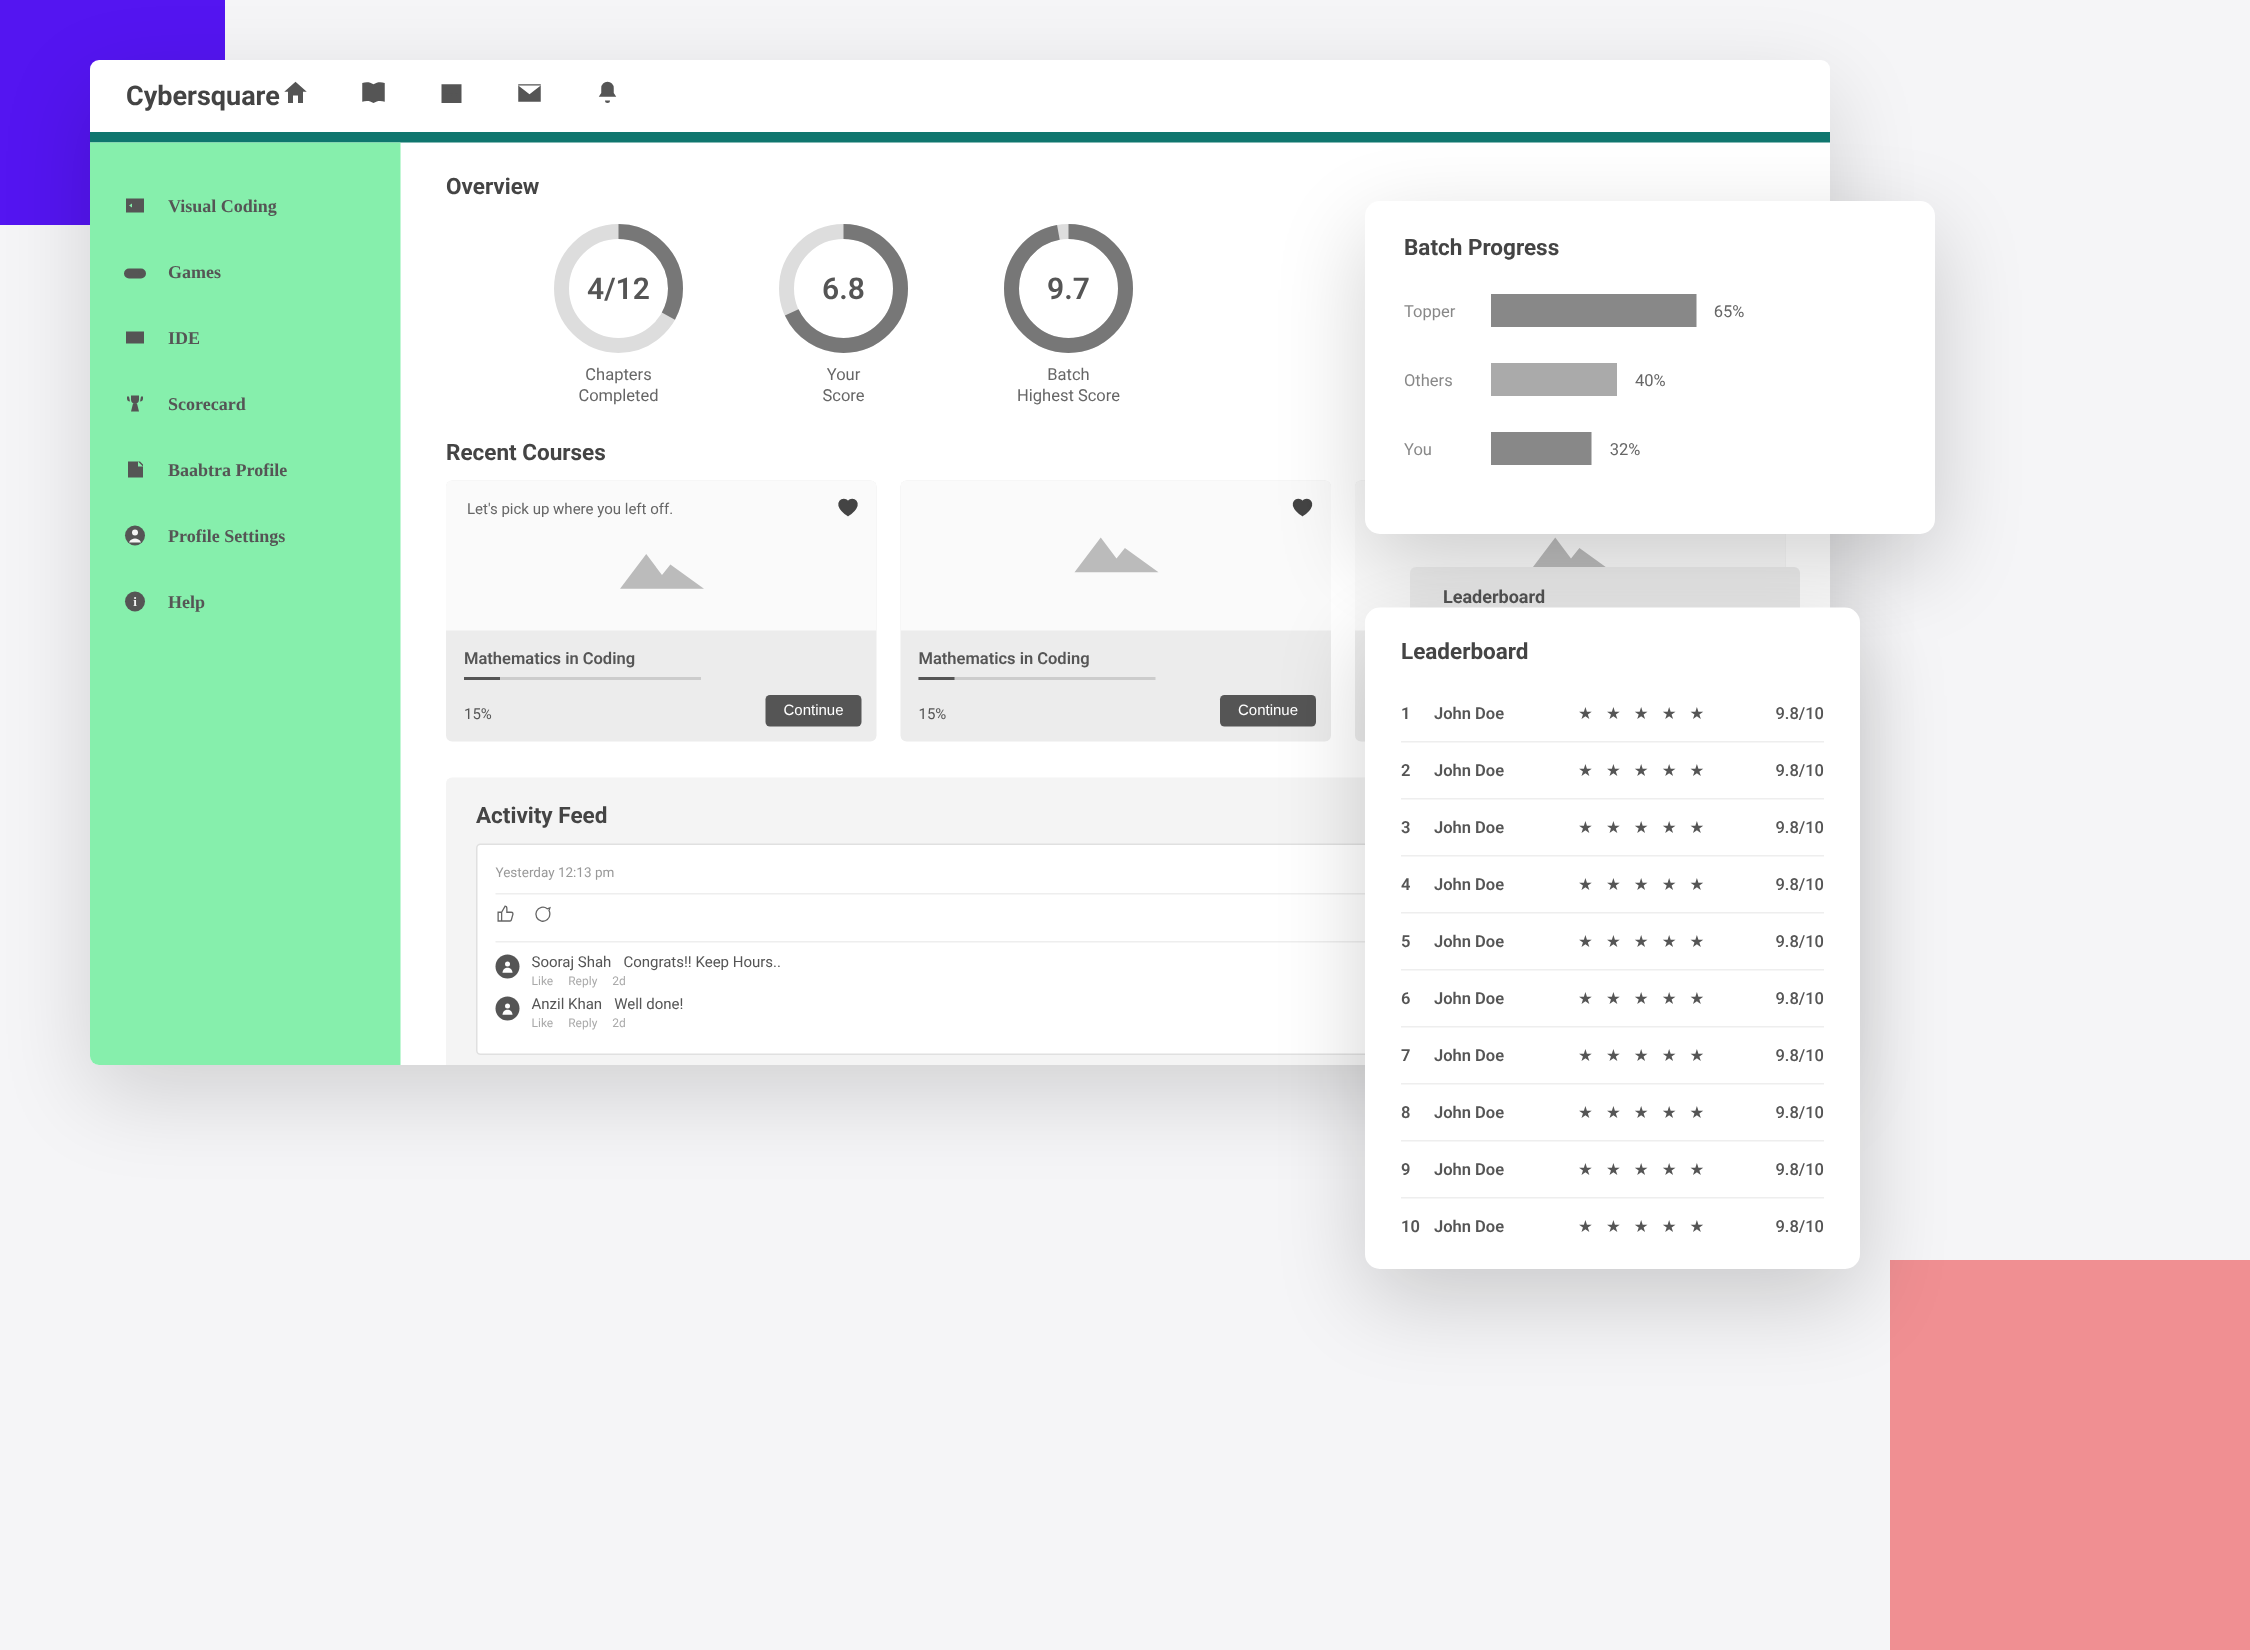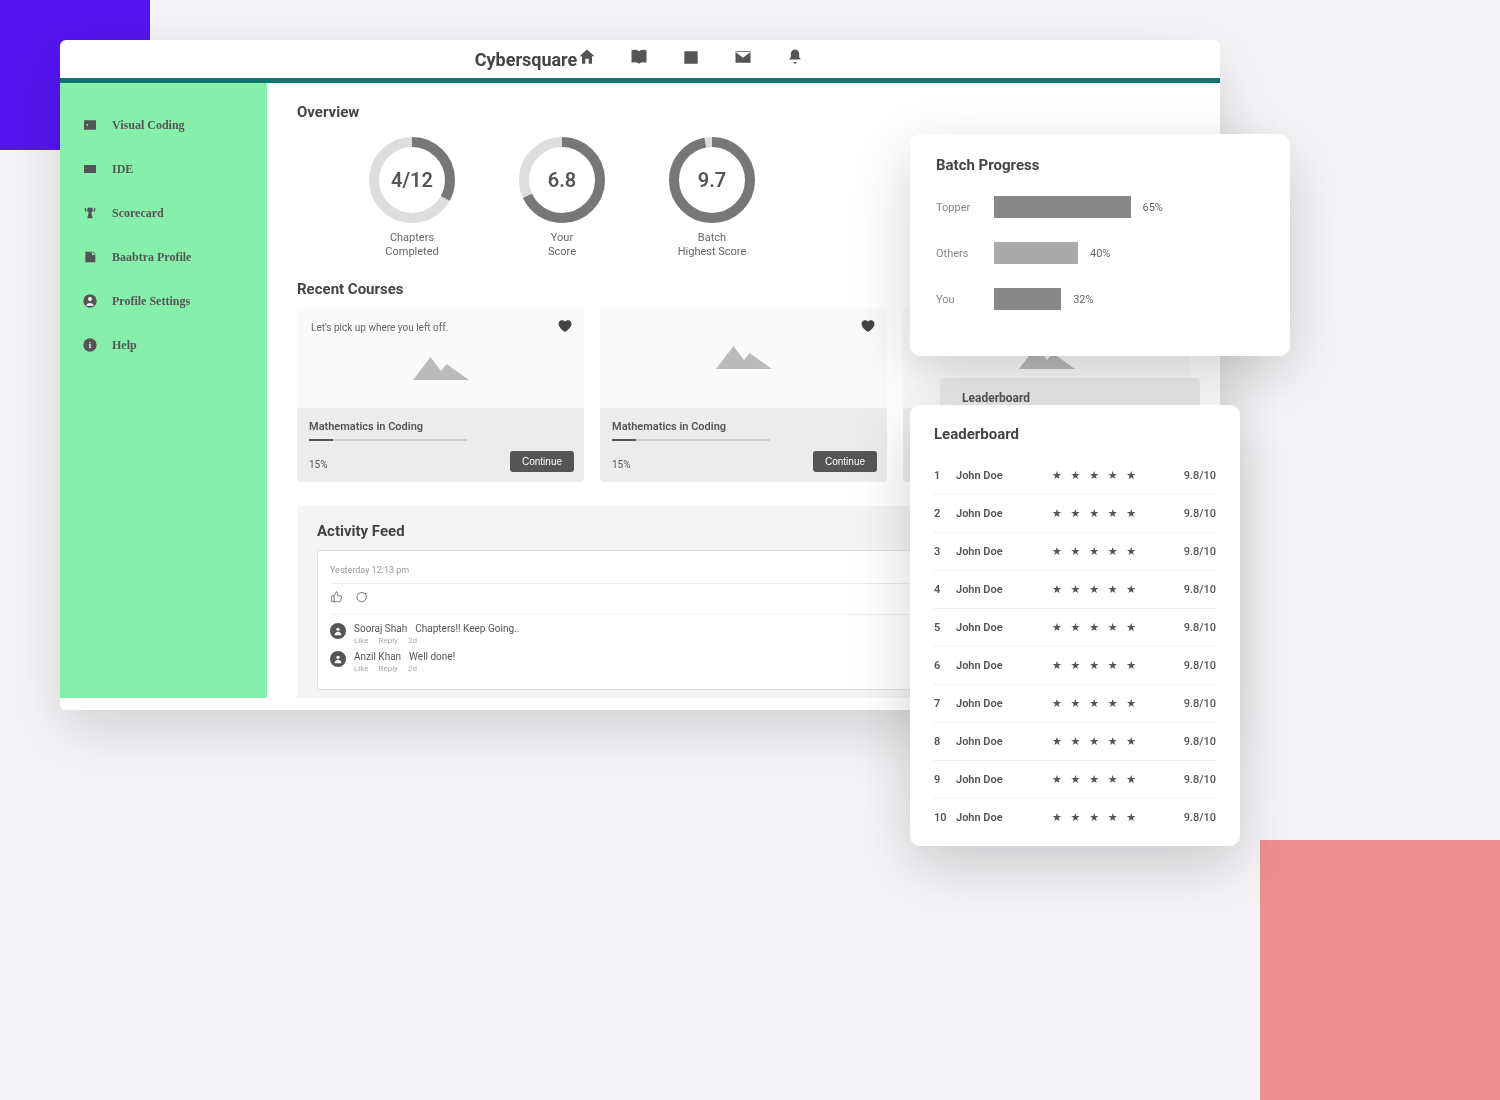--- a/index.html
+++ b/index.html
@@ -26,26 +26,26 @@
 .main-window {
   position: absolute;
   top: 40px; left: 60px;
   width: 1160px; height: 670px;
   background: #fff;
   border-radius: 6px;
   box-shadow: 0 20px 60px rgba(0,0,0,0.15);
   overflow: hidden;
 }
 .topbar {
-  height: 43px;
+  height: 55px;
   display: flex;
   align-items: center;
-  justify-content: center;
+  justify-content: flex-start;
   padding: 0 24px;
-  border-bottom: 5px solid #0f766e;
+  border-bottom: 7px solid #0f766e;
 }
 .brand { font-size: 18px; font-weight: 700; color: #444; }
 .nav-icons { display: flex; gap: 32px; }
 .nav-icons svg { width: 20px; height: 20px; fill: #555; cursor: pointer; }
 .body-row { display: flex; height: calc(100% - 55px); }
 .sidebar {
   width: 207px;
   background: #86efac;
   padding: 20px 0;
   font-family: Liberation Serif, serif;
@@ -212,20 +212,28 @@
   <div class="body-row">
     <div class="sidebar">
       <div class="sidebar-item">
           <svg viewBox="0 0 24 24">
             <path d="M3 5h18v14H3z M9 10l-3 2 3 2 M15 10l3 2-3 2"></path>
           </svg>
           <span>Visual Coding</span>
         </div>
       <div class="sidebar-item">
           <svg viewBox="0 0 24 24">
+            <path d="M6 9h12a5 5 0 0 1 0 10H6a5 5 0 0 1 0-10z M8 13h2 M9 12v2"></path>
+            <circle cx="16" cy="13" r="1"></circle>
+            <circle cx="18" cy="15" r="1"></circle>
+          </svg>
+          <span>Games</span>
+        </div>
+      <div class="sidebar-item">
+          <svg viewBox="0 0 24 24">
             <path d="M3 6h18v12H3z M3 10h18"></path>
           </svg>
           <span>IDE</span>
         </div>
       <div class="sidebar-item">
           <svg viewBox="0 0 24 24">
             <path d="M8 4h8v4a4 4 0 0 1-8 0z M10 12l-2 8h8l-2-8 M6 5H4v2a3 3 0 0 0 3 3 M18 5h2v2a3 3 0 0 1-3 3"></path>
           </svg>
           <span>Scorecard</span>
         </div>
@@ -370,21 +378,21 @@
             </div>
           </div>
           <div class="comments" id="comments">
               <div class="comment-row">
                 <div class="mini-av">
                   <svg viewBox="0 0 24 24">
                     <circle cx="12" cy="8" r="4"></circle>
                     <path d="M4 22c0-5 4-8 8-8s8 3 8 8"></path>
                   </svg>
                 </div>
-  <div class="comment-body"><span class="cname">Sooraj Shah</span><span>Chapters!! Keep Going..</span>
+  <div class="comment-body"><span class="cname">Sooraj Shah</span><span>Congrats!! Keep Hours..</span>
   <div class="comment-meta">
                     <span>Like</span>
                     <span>Reply</span>
                     <span>2d</span>
                   </div></div>
               </div>
               <div class="comment-row">
                 <div class="mini-av">
                   <svg viewBox="0 0 24 24">
                     <circle cx="12" cy="8" r="4"></circle>

